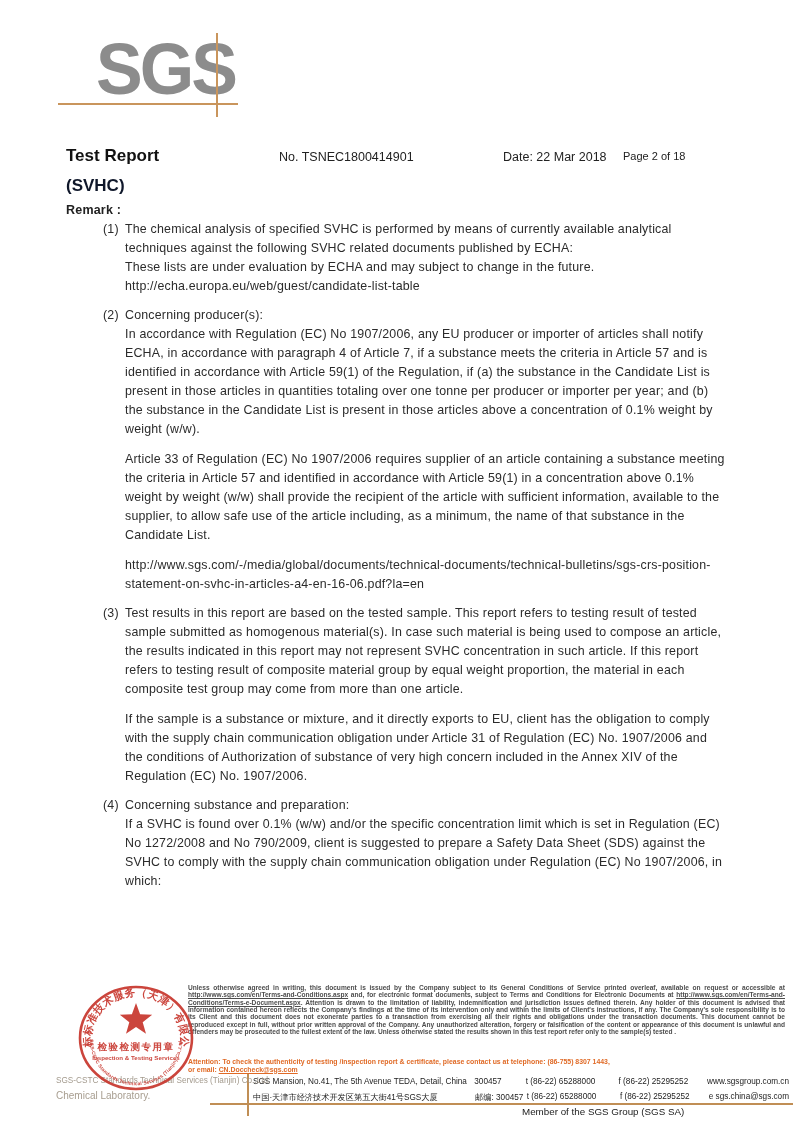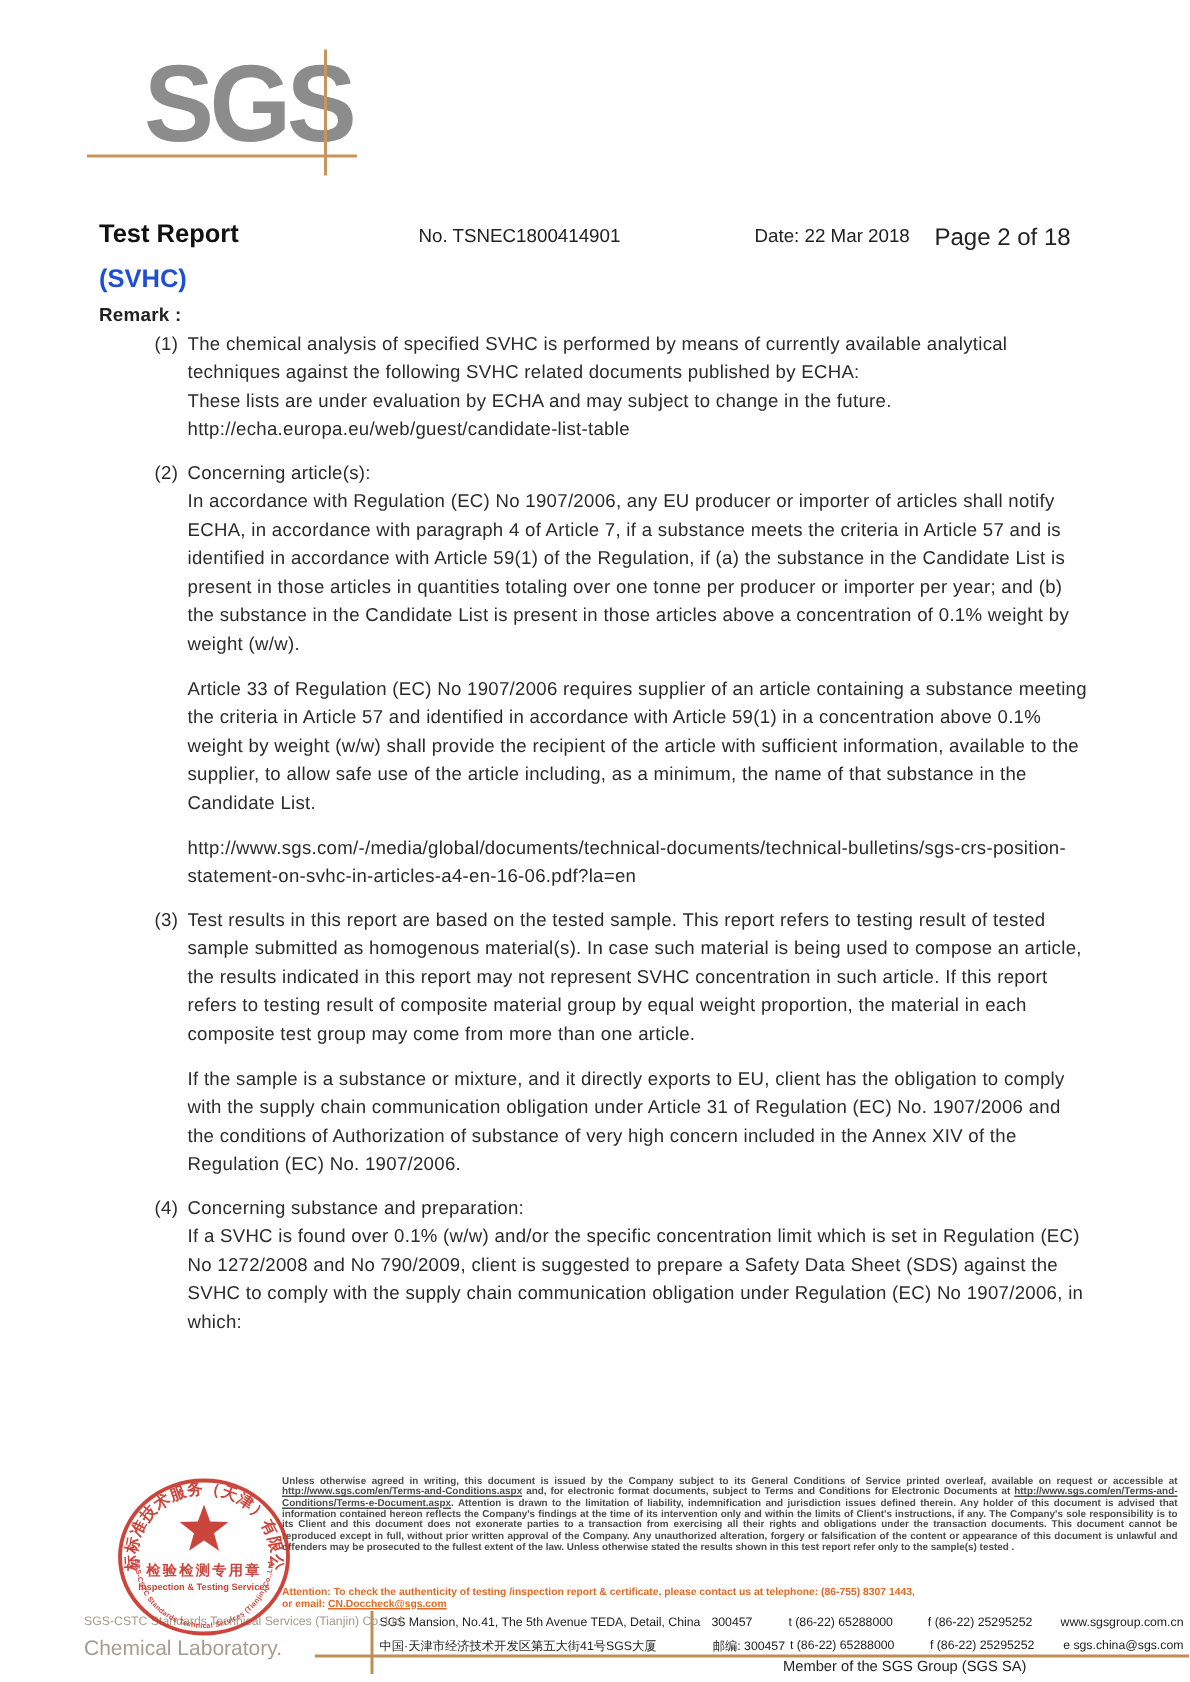--- a/index.html
+++ b/index.html
@@ -8,24 +8,24 @@
   .page { position:relative; width:793px; height:1121px; background:#fff; overflow:hidden; }
 
   
   .logo-text { position:absolute; left:96px; top:34px; font-size:70px; font-weight:bold;
                color:#8c8c8c; letter-spacing:-3px; transform:scaleY(1.04); line-height:1; }
   .logo-hline { position:absolute; left:58px; top:103px; width:180px; height:2px; background:#c9955c; }
   .logo-vline { position:absolute; left:216px; top:33px; width:2px; height:84px; background:#c9955c; }
 
   
   .title { position:absolute; left:66px; top:146px; font-size:17px; font-weight:bold; color:#111; }
-  .subtitle { position:absolute; left:66px; top:176px; font-size:17px; font-weight:bold; color:#1d4ed8; }
+  .subtitle { position:absolute; left:66px; top:176px; font-size:17px; font-weight:bold; color:#0f172a; }
   .report-no { position:absolute; left:279px; top:150px; font-size:12.5px; color:#222; }
   .report-date { position:absolute; left:503px; top:150px; font-size:12.5px; color:#222; }
-  .report-page { position:absolute; left:623px; top:150px; font-size:16px; color:#222; }
+  .report-page { position:absolute; left:623px; top:150px; font-size:11px; color:#222; }
   .remark-label { position:absolute; left:66px; top:203px; font-size:12.5px; color:#222; letter-spacing:0.2px;font-weight:bold; }
 
   
   .remarks { position:absolute; left:103px; top:220px; width:624px; font-size:12.4px;
              line-height:19px; color:#2b2b2b; letter-spacing:0.2px; }
   .remark { position:relative; }
   .remark + .remark { margin-top:10px; }
   .rnum { position:absolute; left:0; top:0; }
   .rbody { margin-left:22px; width:600px; }
   .block + .block { margin-top:11px; }
@@ -33,21 +33,21 @@
 
   
   .legal { position:absolute; left:188px; top:984px; width:597px; font-size:6.6px; line-height:7.35px;
            text-align:justify; font-weight:bold; color:#4d4d4d; letter-spacing:0; }
   .legal .u { text-decoration:underline; }
   .attention { position:absolute; left:188px; top:1058px; width:597px; font-size:6.9px; line-height:7.6px;
                font-weight:bold; color:#e06a26; }
   .attention .u { text-decoration:underline; }
 
   .company-l1 { position:absolute; left:56px; top:1076px; font-size:8.2px; color:#a39a8d; white-space:nowrap; z-index:1; }
-  .company-l2 { position:absolute; left:56px; top:1090px; font-size:14px; color:#a79d8f; z-index:1; }
+  .company-l2 { position:absolute; left:56px; top:1090px; font-size:10px; color:#a79d8f; z-index:1; }
 
   .v-divider { position:absolute; left:247px; top:1074px; width:1.5px; height:42px; background:#c08e55; }
   .h-rule { position:absolute; left:210px; top:1103px; width:583px; height:1.5px; background:#c08e55; }
 
   .addr-rows { position:absolute; left:253px; top:1077px; width:536px; font-size:8.2px; color:#1c1c1c; }
   .addr-row { display:flex; height:14.5px; align-items:flex-start; white-space:nowrap; }
   .addr-row .addr { width:250px; overflow:hidden; }
   .addr-row .pc { width:58px; }
   .addr-row .tel { width:105px; }
   .addr-row .fax { width:100px; }
@@ -82,21 +82,21 @@
             <div class="rline">The chemical analysis of specified SVHC is performed by means of currently available analytical techniques against the following SVHC related documents published by ECHA:</div>
             <div class="rline">These lists are under evaluation by ECHA and may subject to change in the future.</div>
             <div class="rline">http://echa.europa.eu/web/guest/candidate-list-table</div>
           </div>
         </div>
       </div>
       <div class="remark">
         <span class="rnum">(2)</span>
         <div class="rbody">
           <div class="block">
-            <div class="rline">Concerning article(s):</div>
+            <div class="rline">Concerning producer(s):</div>
             <div class="rline">In accordance with Regulation (EC) No 1907/2006, any EU producer or importer of articles shall notify ECHA, in accordance with paragraph 4 of Article 7, if a substance meets the criteria in Article 57 and is identified in accordance with Article 59(1) of the Regulation, if (a) the substance in the Candidate List is present in those articles in quantities totaling over one tonne per producer or importer per year; and (b) the substance in the Candidate List is present in those articles above a concentration of 0.1% weight by weight (w/w).</div>
           </div>
           <div class="block">
             <div class="rline">Article 33 of Regulation (EC) No 1907/2006 requires supplier of an article containing a substance meeting the criteria in Article 57 and identified in accordance with Article 59(1) in a concentration above 0.1% weight by weight (w/w) shall provide the recipient of the article with sufficient information, available to the supplier, to allow safe use of the article including, as a minimum, the name of that substance in the Candidate List.</div>
           </div>
           <div class="block">
             <div class="rline">http://www.sgs.com/-/media/global/documents/technical-documents/technical-bulletins/sgs-crs-position-statement-on-svhc-in-articles-a4-en-16-06.pdf?la=en</div>
           </div>
         </div>
       </div>

